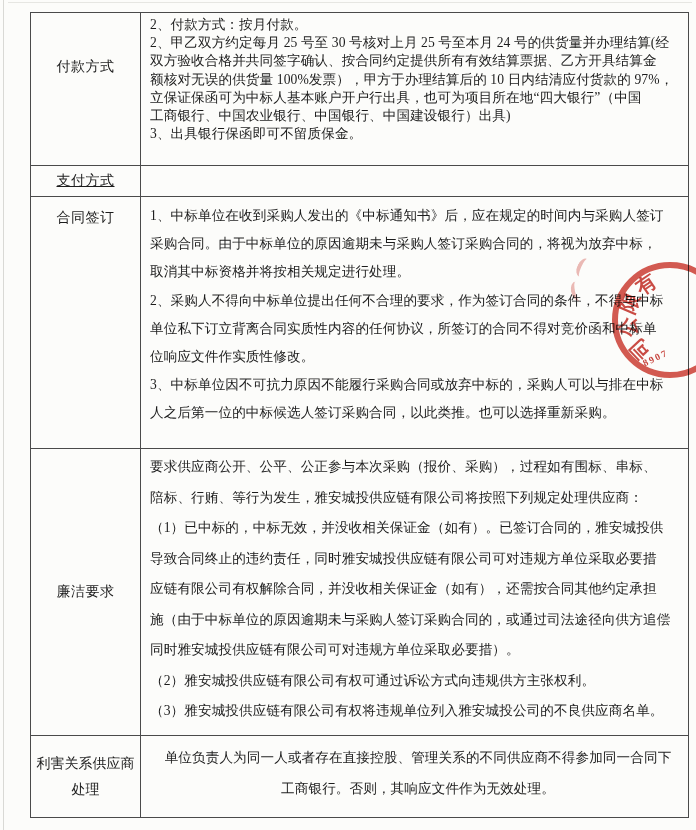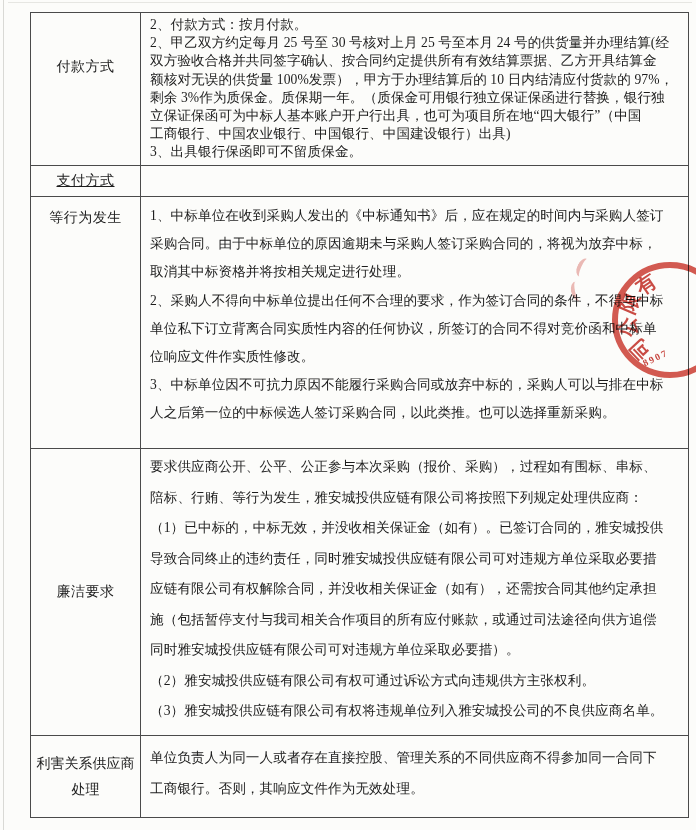--- a/index.html
+++ b/index.html
@@ -24,21 +24,21 @@
     position:absolute;left:30px;top:12px;width:659px;height:806px;
     border:1px solid #4a4a4a;
     display:flex;flex-direction:column;
     background:transparent;
   }
   .row{display:flex;border-top:1px solid #4a4a4a;min-height:0;}
   .row-1{border-top:none;height:152px;}
   .row-2{height:31px;text-decoration:underline;}
   .row-3{height:252px;}
   .row-4{height:287px;}
-  .row-5{flex:1;}
+  .row-5{flex:1;text-align:center;}
 
   .label-cell{
     width:110px;flex:0 0 110px;border-right:1px solid #4a4a4a;
     display:flex;flex-direction:column;align-items:center;justify-content:center;
     font-size:14px;letter-spacing:.5px;
   }
   .row-1 .label-cell{justify-content:flex-start;padding-top:44px;}
   .row-3 .label-cell{justify-content:flex-start;padding-top:11px;}
   .label-line{line-height:20px;white-space:nowrap;}
   .row-5 .label-line{line-height:26px;letter-spacing:0;}
@@ -94,34 +94,33 @@
 <div class="doc-table">
     <div class="row row-1">
       <div class="label-cell">
         <div class="label-line">付款方式</div>
       </div>
       <div class="content-cell">
         <div class="content-line">2、付款方式：按月付款。</div>
         <div class="content-line">2、甲乙双方约定每月 25 号至 30 号核对上月 25 号至本月 24 号的供货量并办理结算(经</div>
         <div class="content-line">双方验收合格并共同签字确认、按合同约定提供所有有效结算票据、乙方开具结算金</div>
         <div class="content-line">额核对无误的供货量 100%发票），甲方于办理结算后的 10 日内结清应付货款的 97%，</div>
-        <div class="content-line">剩余 3%作为质保金。质保期一年。（质保金可用银行独立保证保函进行替换，银行独</div>
         <div class="content-line">立保证保函可为中标人基本账户开户行出具，也可为项目所在地“四大银行”（中国</div>
         <div class="content-line">工商银行、中国农业银行、中国银行、中国建设银行）出具)</div>
         <div class="content-line">3、出具银行保函即可不留质保金。</div>
       </div>
     </div>
     <div class="row row-2">
       <div class="label-cell">
         <div class="label-line">支付方式</div>
       </div>
     </div>
     <div class="row row-3">
       <div class="label-cell">
-        <div class="label-line">等行为发生</div>
+        <div class="label-line">合同签订</div>
       </div>
       <div class="content-cell">
         <div class="content-line">1、中标单位在收到采购人发出的《中标通知书》后，应在规定的时间内与采购人签订</div>
         <div class="content-line">采购合同。由于中标单位的原因逾期未与采购人签订采购合同的，将视为放弃中标，</div>
         <div class="content-line">取消其中标资格并将按相关规定进行处理。</div>
         <div class="content-line">2、采购人不得向中标单位提出任何不合理的要求，作为签订合同的条件，不得与中标</div>
         <div class="content-line">单位私下订立背离合同实质性内容的任何协议，所签订的合同不得对竞价函和中标单</div>
         <div class="content-line">位响应文件作实质性修改。</div>
         <div class="content-line">3、中标单位因不可抗力原因不能履行采购合同或放弃中标的，采购人可以与排在中标</div>
         <div class="content-line">人之后第一位的中标候选人签订采购合同，以此类推。也可以选择重新采购。</div>
@@ -130,21 +129,21 @@
     <div class="row row-4">
       <div class="label-cell">
         <div class="label-line">廉洁要求</div>
       </div>
       <div class="content-cell">
         <div class="content-line">要求供应商公开、公平、公正参与本次采购（报价、采购），过程如有围标、串标、</div>
         <div class="content-line">陪标、行贿、等行为发生，雅安城投供应链有限公司将按照下列规定处理供应商：</div>
         <div class="content-line">（1）已中标的，中标无效，并没收相关保证金（如有）。已签订合同的，雅安城投供</div>
         <div class="content-line">导致合同终止的违约责任，同时雅安城投供应链有限公司可对违规方单位采取必要措</div>
         <div class="content-line">应链有限公司有权解除合同，并没收相关保证金（如有），还需按合同其他约定承担</div>
-        <div class="content-line">施（包括暂停支付与我司相关合作项目的所有应付账款，或通过司法途径向供方追偿</div>
+        <div class="content-line">施（由于中标单位的原因逾期未与采购人签订采购合同的，或通过司法途径向供方追偿</div>
         <div class="content-line">同时雅安城投供应链有限公司可对违规方单位采取必要措）。</div>
         <div class="content-line">（2）雅安城投供应链有限公司有权可通过诉讼方式向违规供方主张权利。</div>
         <div class="content-line">（3）雅安城投供应链有限公司有权将违规单位列入雅安城投公司的不良供应商名单。</div>
       </div>
     </div>
     <div class="row row-5">
       <div class="label-cell">
         <div class="label-line">利害关系供应商</div>
         <div class="label-line">处理</div>
       </div>

